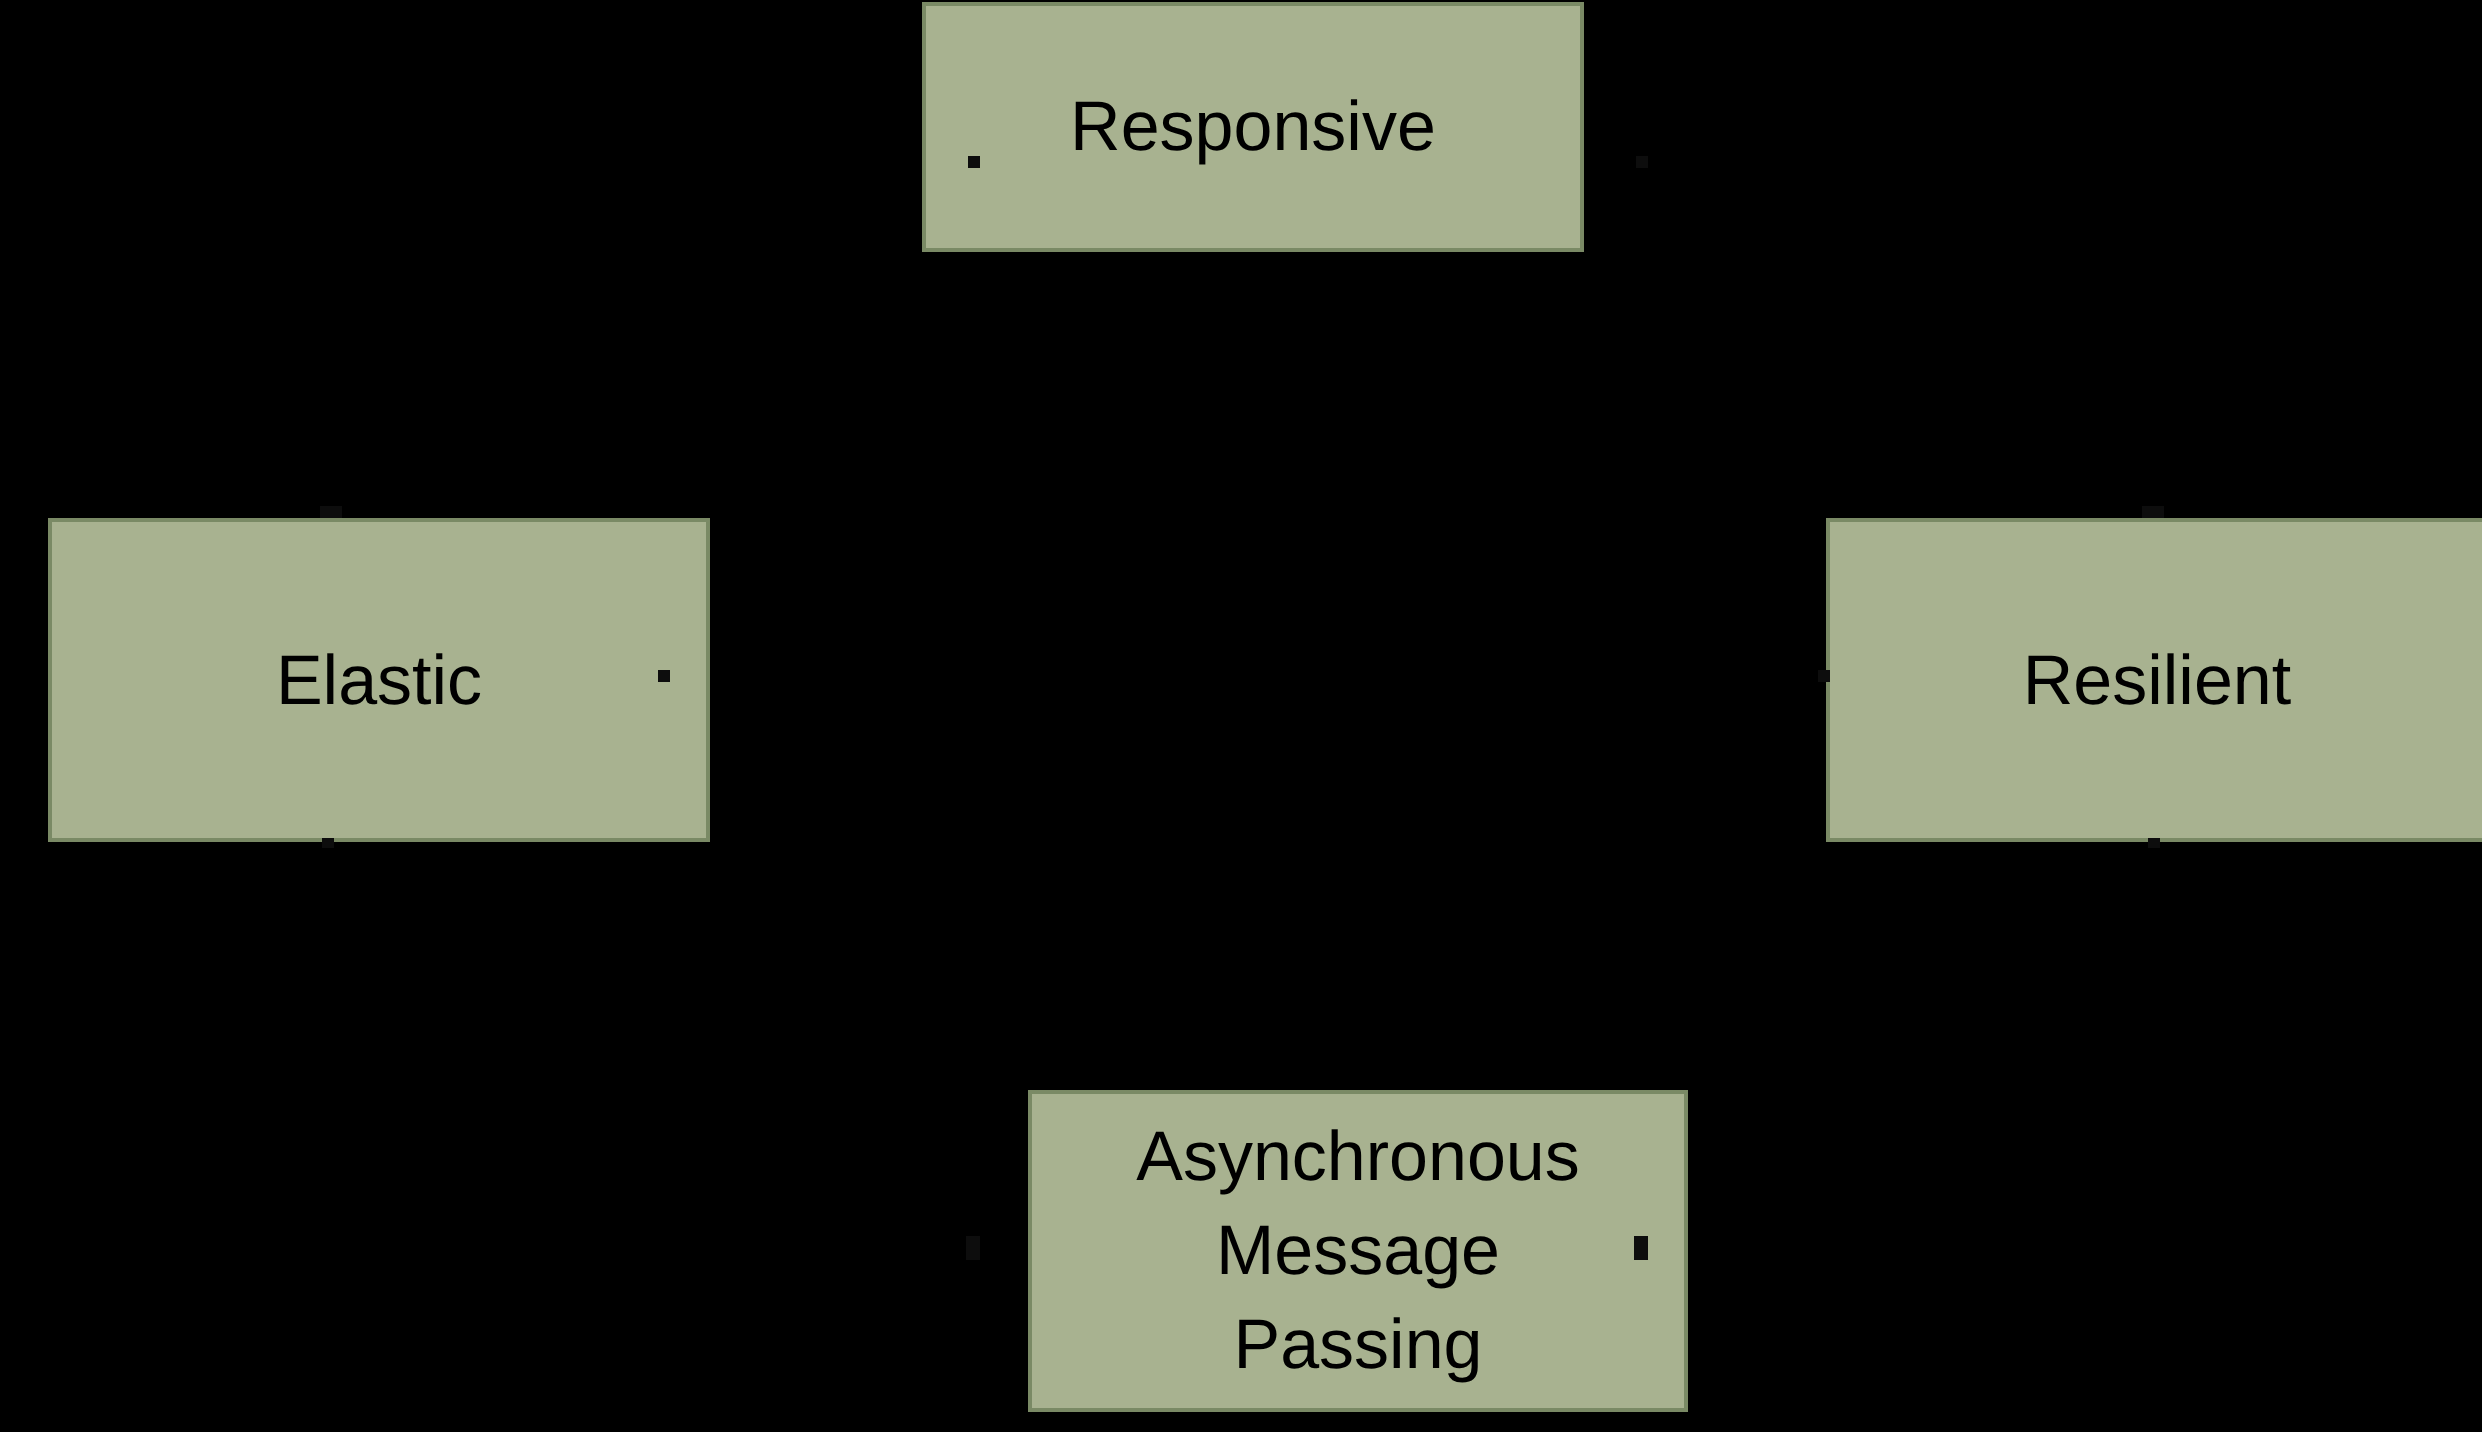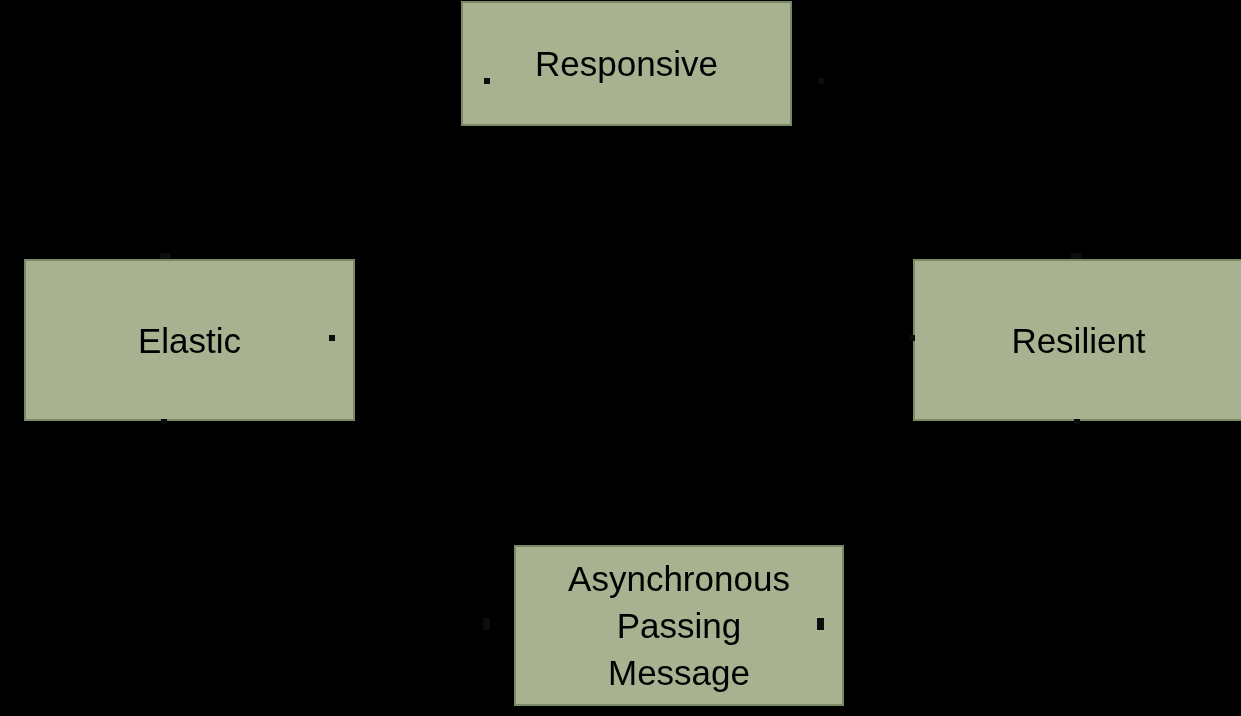--- a/index.html
+++ b/index.html
@@ -63,22 +63,22 @@
   <div class="node node-elastic">
     <span>Elastic</span>
   </div>
 
   <div class="node node-resilient">
     <span>Resilient</span>
   </div>
 
   <div class="node node-async">
     <div>Asynchronous</div>
+    <div>Message</div>
     <div>Passing</div>
-    <div>Message</div>
   </div>
 
   <div class="mark m-resp-left"></div>
   <div class="mark m-resp-right"></div>
   <div class="mark m-ela-top"></div>
   <div class="mark m-ela-bottom"></div>
   <div class="mark m-ela-right"></div>
   <div class="mark m-res-top"></div>
   <div class="mark m-res-left"></div>
   <div class="mark m-res-bottom"></div>

